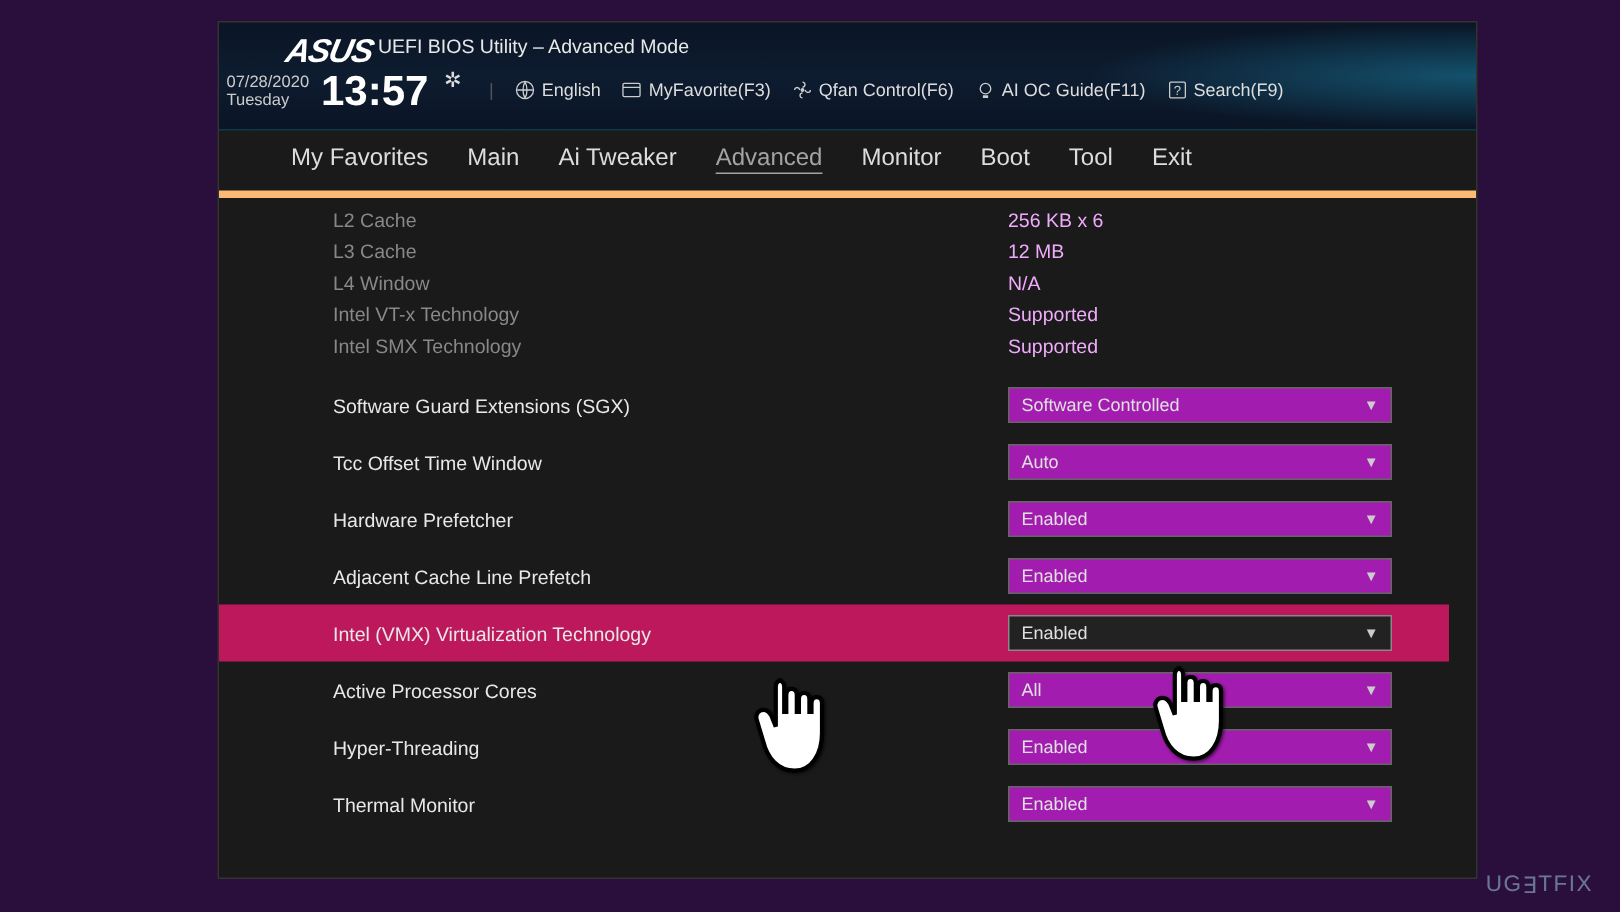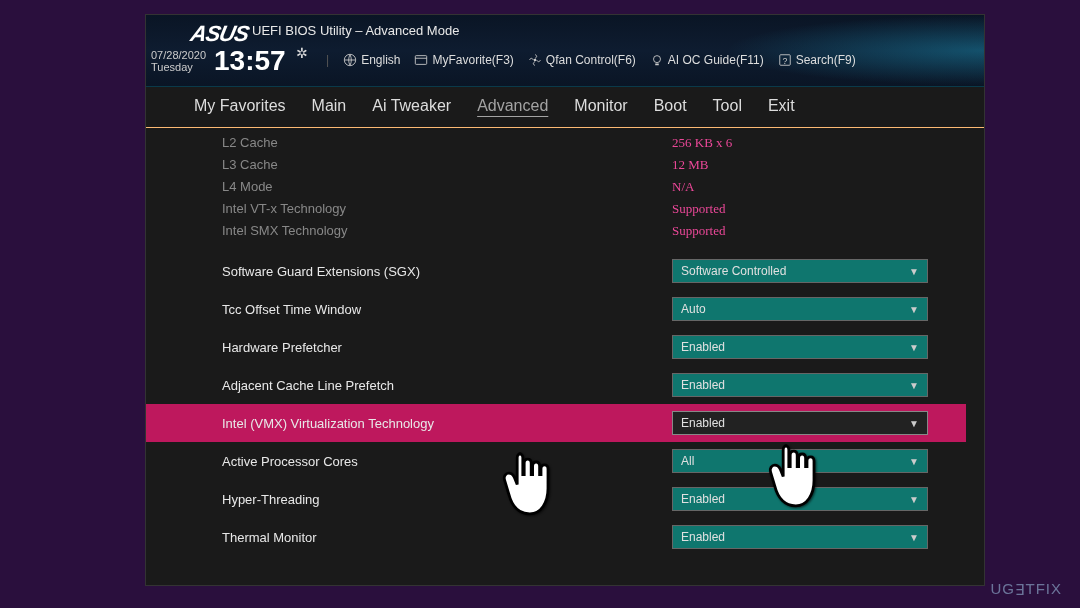--- a/index.html
+++ b/index.html
@@ -58,21 +58,21 @@
     color: #ddd; font-size: 12px;
   }
   .topbar-sep { color: #555; }
   .topbar-item { display: inline-flex; align-items: flex-end; gap: 4px; cursor: pointer; }
   .topbar-item svg { width: 14px; height: 14px; }
 
   .tabs {
     display: flex; gap: 26px;
     padding: 10px 48px 8px 48px;
     background: #1a1a1a;
-    border-bottom: 1px solid #fdba74;
+    border-bottom: 5px solid #fdba74;
   }
   .tab {
     color: #ddd; font-size: 16px; cursor: pointer;
     padding-bottom: 4px;
   }
   .tab.active {
     color: #a3a3a3; text-decoration: underline;
     text-underline-offset: 5px;
   }
 
@@ -80,37 +80,37 @@
     padding: 4px 18px 0 0;
     color: #bbb;
   }
   .info-row {
     display: flex;
     padding: 3px 0 3px 76px;
     font-size: 13px;
     color: #888;
   }
   .info-label { width: 450px; }
-  .info-value { color: #ec4899; font-family: Liberation Serif, serif; }
+  .info-value { color: #f0abfc; }
 
   .setting-row {
     display: flex; align-items: center;
     padding: 7px 36px 7px 76px;
     font-size: 13px;
     color: #e8e8e8;
   }
   .setting-row.first { margin-top: 10px; }
   .setting-row.highlight {
     background: #be185d;
   }
   .setting-label { width: 450px; font-weight: 500; }
   .dropdown {
     width: 256px; height: 24px;
     border: 1px solid #666;
-    background: #0f766e;
+    background: #a21caf;
     display: flex; align-items: center; justify-content: space-between;
     padding: 0 8px;
     color: #e0e0e0; font-size: 12px;
     cursor: pointer;
   }
   .setting-row.highlight .dropdown { background: #222; border-color: #888; }
   .caret { font-size: 10px; color: #ccc; }
 
   .cursor-hand {
     position: absolute;
@@ -195,21 +195,21 @@
   <div class="content">
     <div class="info-row">
       <div class="info-label">L2 Cache</div>
       <div class="info-value">256 KB x 6</div>
     </div>
     <div class="info-row">
       <div class="info-label">L3 Cache</div>
       <div class="info-value">12 MB</div>
     </div>
     <div class="info-row">
-      <div class="info-label">L4 Mode</div>
+      <div class="info-label">L4 Window</div>
       <div class="info-value">N/A</div>
     </div>
     <div class="info-row">
       <div class="info-label">Intel VT-x Technology</div>
       <div class="info-value">Supported</div>
     </div>
     <div class="info-row">
       <div class="info-label">Intel SMX Technology</div>
       <div class="info-value">Supported</div>
     </div>

